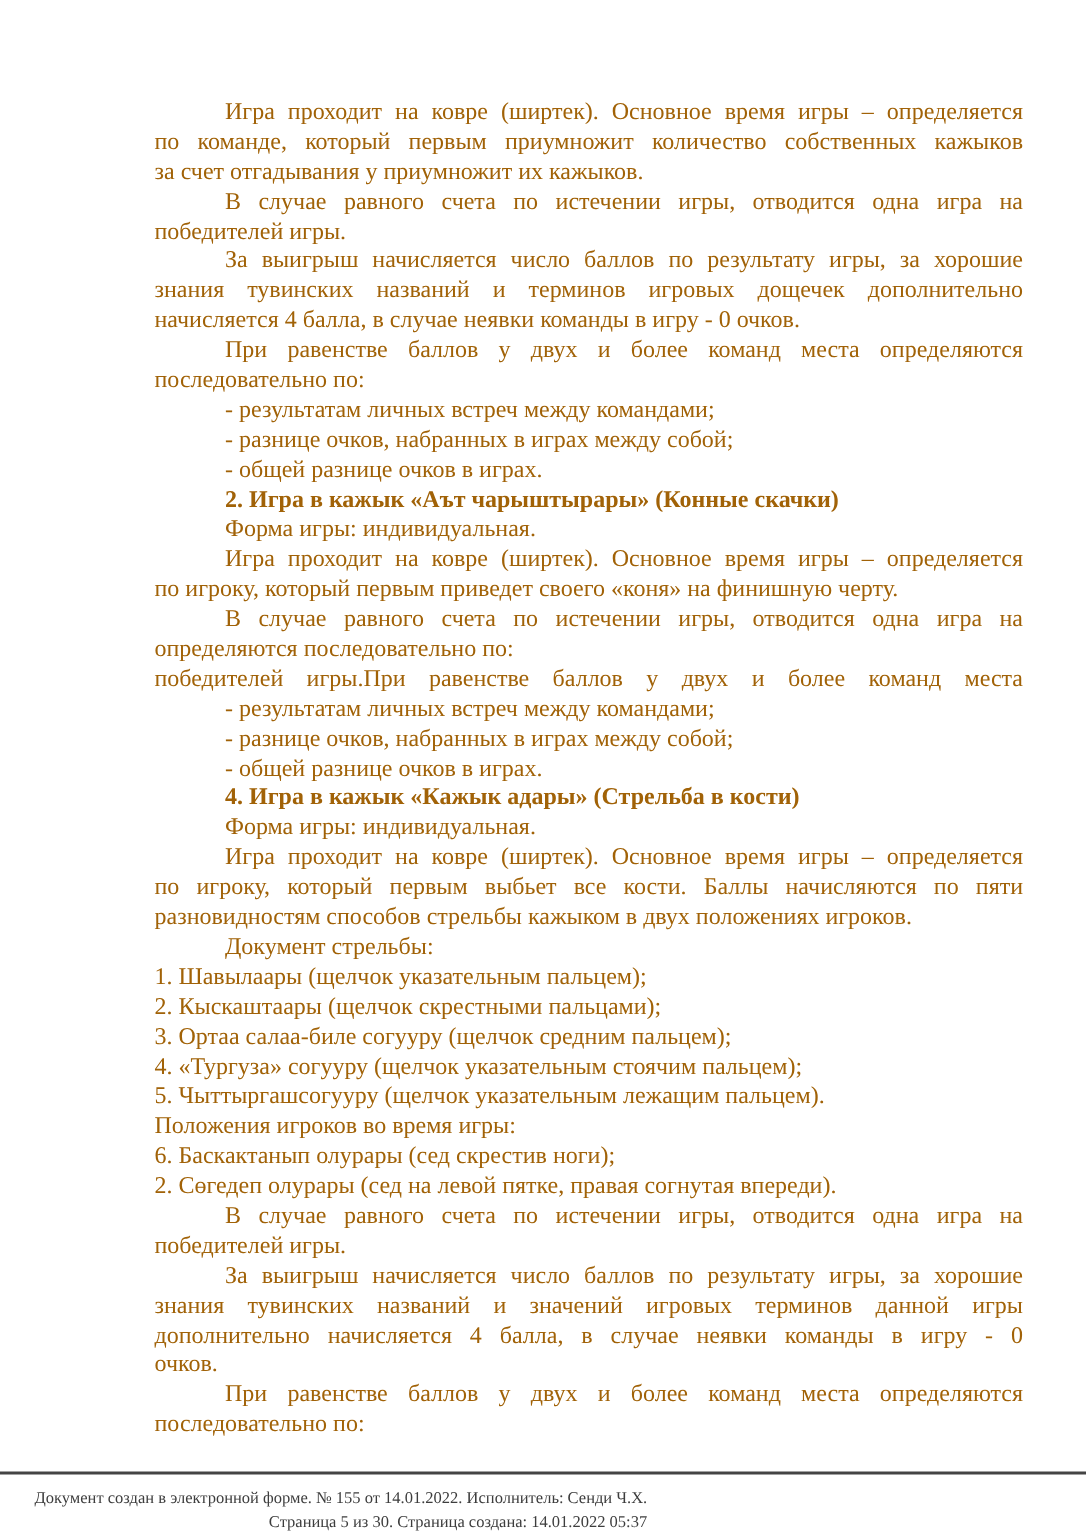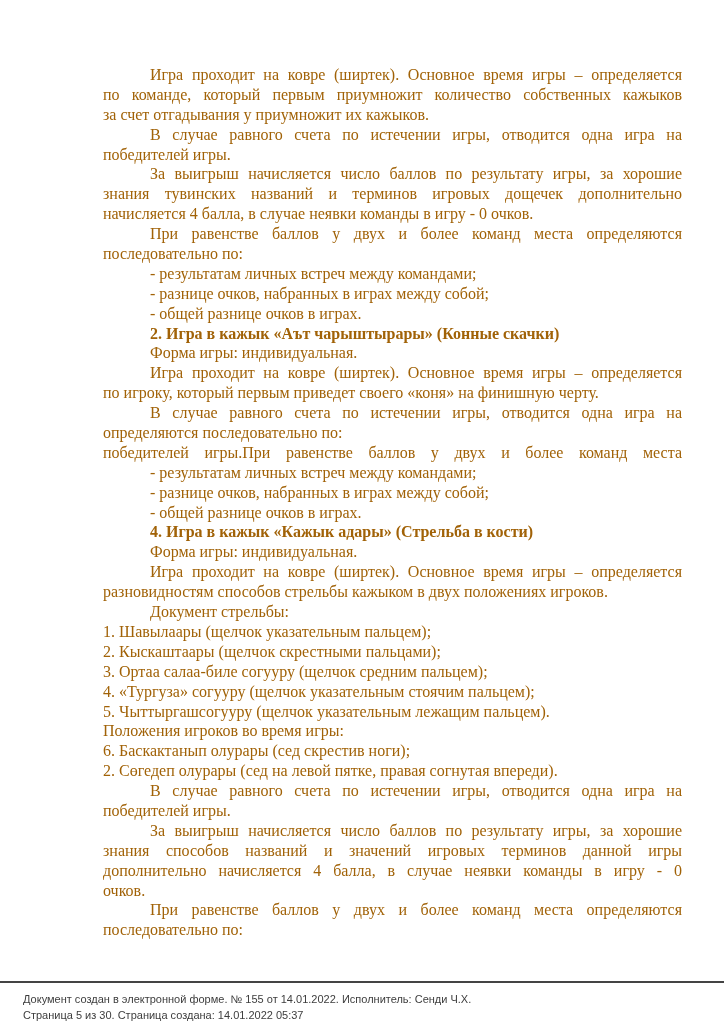--- a/index.html
+++ b/index.html
@@ -45,24 +45,25 @@
     left: 0;
     top: 981px;
     width: 724px;
     height: 2px;
     background: #444444;
   }
   .footer {
     position: absolute;
     left: 23px;
     top: 992px;
-    font-family: Liberation Sans, sans-serif;
+    font-family: Liberation Serif, serif;
     font-size: 11px;
     line-height: 15.5px;
     color: #3d3d3d;
+    text-align: right;
   }
 </style>
 </head>
 <body>
 
 <div class="page">
 
   <div class="body-text">
       <div class="ln ind jst">Игра проходит на ковре (ширтек). Основное время игры – определяется</div>
       <div class="ln jst">по команде, который первым приумножит количество собственных кажыков</div>
@@ -83,34 +84,35 @@
       <div class="ln">по игроку, который первым приведет своего «коня» на финишную черту.</div>
       <div class="ln ind jst">В случае равного счета по истечении игры, отводится одна игра на</div>
       <div class="ln">определяются последовательно по:</div>
       <div class="ln jst">победителей игры.При равенстве баллов у двух и более команд места</div>
       <div class="ln ind">- результатам личных встреч между командами;</div>
       <div class="ln ind">- разнице очков, набранных в играх между собой;</div>
       <div class="ln ind">- общей разнице очков в играх.</div>
       <div class="ln ind b">4. Игра в кажык «Кажык адары» (Стрельба в кости)</div>
       <div class="ln ind">Форма игры: индивидуальная.</div>
       <div class="ln ind jst">Игра проходит на ковре (ширтек). Основное время игры – определяется</div>
+      <div class="ln jst">по игроку, который первым выбьет все кости. Баллы начисляются по пяти</div>
       <div class="ln">разновидностям способов стрельбы кажыком в двух положениях игроков.</div>
       <div class="ln ind">Документ стрельбы:</div>
       <div class="ln">1. Шавылаары (щелчок указательным пальцем);</div>
       <div class="ln">2. Кыскаштаары (щелчок скрестными пальцами);</div>
       <div class="ln">3. Ортаа салаа-биле согууру (щелчок средним пальцем);</div>
       <div class="ln">4. «Тургуза» согууру (щелчок указательным стоячим пальцем);</div>
       <div class="ln">5. Чыттыргашсогууру (щелчок указательным лежащим пальцем).</div>
       <div class="ln">Положения игроков во время игры:</div>
       <div class="ln">6. Баскактанып олурары (сед скрестив ноги);</div>
       <div class="ln">2. Сөгедеп олурары (сед на левой пятке, правая согнутая впереди).</div>
       <div class="ln ind jst">В случае равного счета по истечении игры, отводится одна игра на</div>
       <div class="ln">победителей игры.</div>
       <div class="ln ind jst">За выигрыш начисляется число баллов по результату игры, за хорошие</div>
-      <div class="ln jst">знания способов названий и значений игровых терминов данной игры</div>
+      <div class="ln jst">знания тувинских названий и значений игровых терминов данной игры</div>
       <div class="ln jst">дополнительно начисляется 4 балла, в случае неявки команды в игру - 0</div>
       <div class="ln">очков.</div>
       <div class="ln ind jst">При равенстве баллов у двух и более команд места определяются</div>
       <div class="ln">последовательно по:</div>
     </div>
 
   <div class="footer-sep"></div>
 
   <div class="footer">
     <div class="f-line">Документ создан в электронной форме. № 155 от 14.01.2022. Исполнитель: Сенди Ч.Х.</div>

